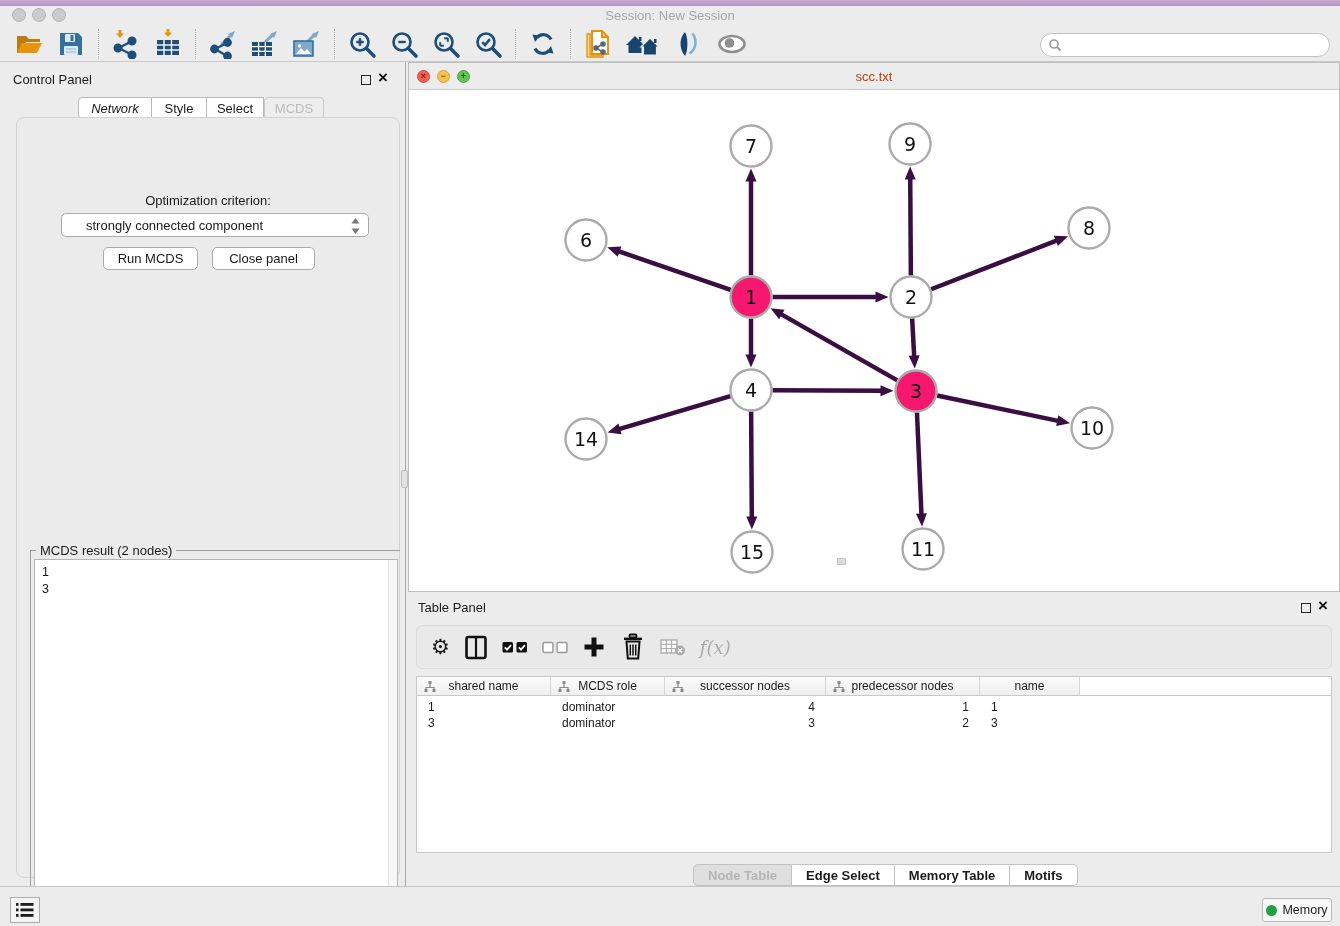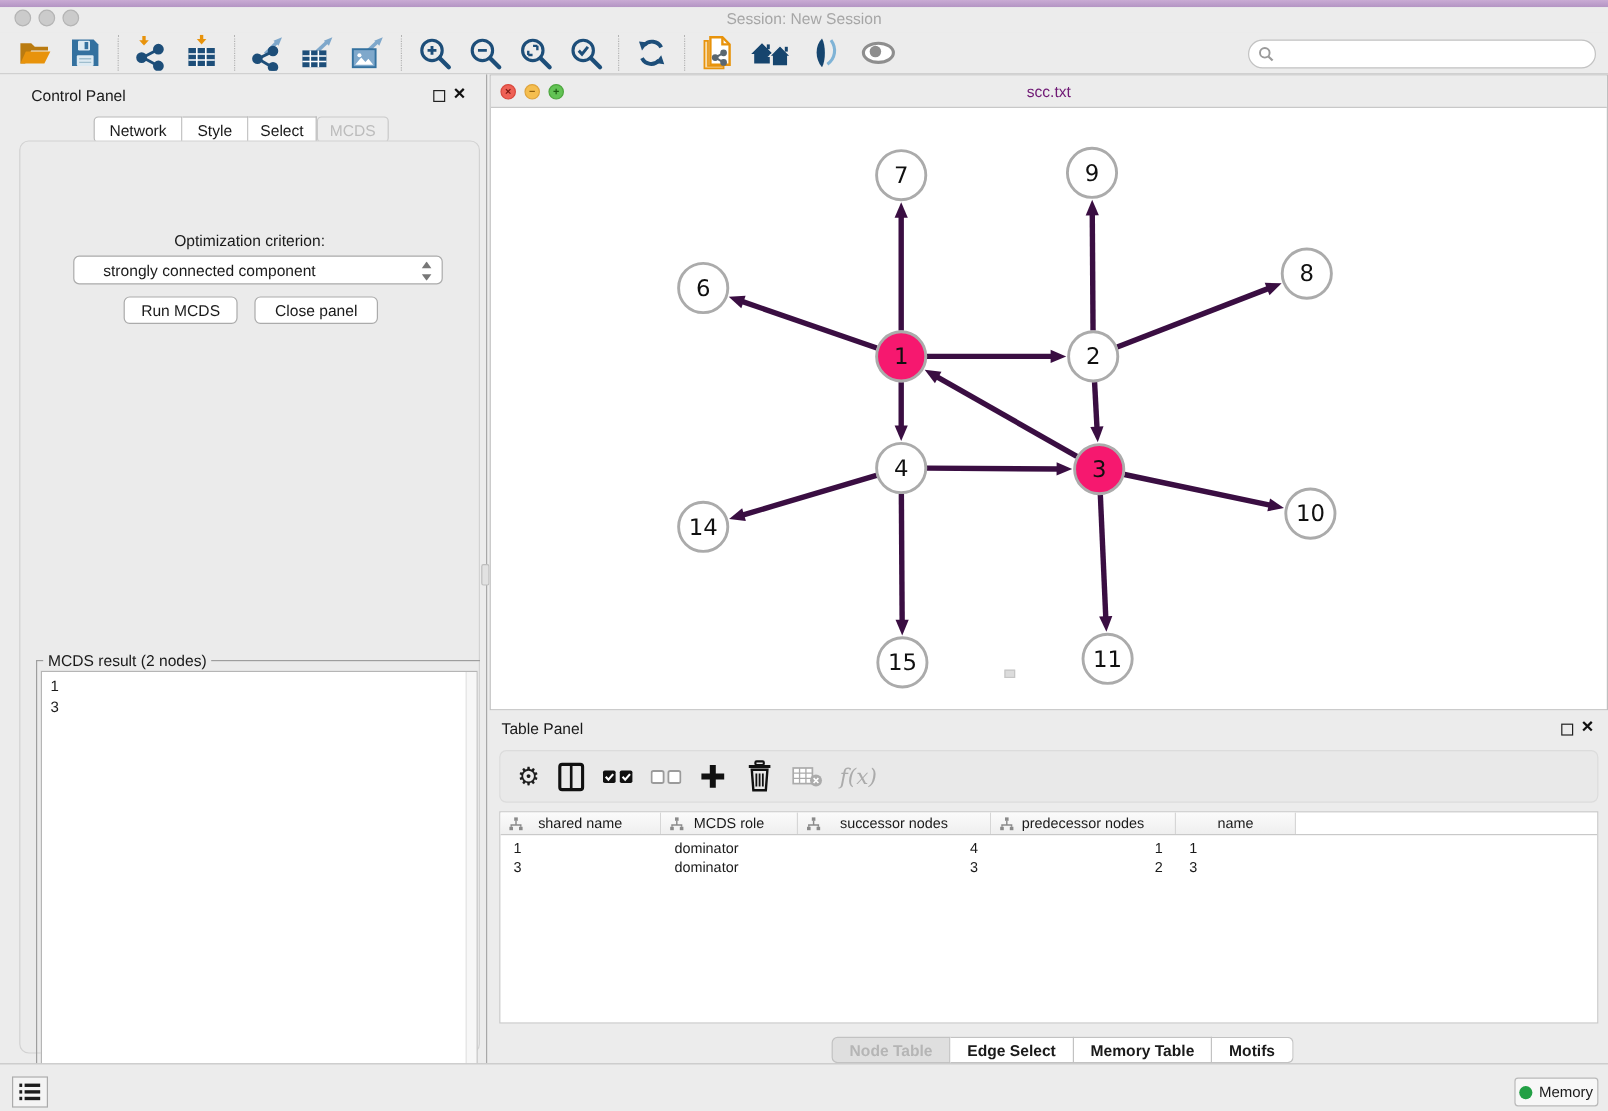--- a/index.html
+++ b/index.html
@@ -23,21 +23,21 @@
     border:1px solid #C2C2C2; border-radius:12px; display:flex; align-items:center; padding-left:7px; }
   #search-wrap input { border:none; outline:none; flex:1; height:18px; font-size:12px; background:transparent; }
 
   
   #control-panel { left:0; top:62px; width:400px; height:824px; background:#ECECEC; }
   .panel-header { font-size:13px; color:#1a1a1a; }
   .float-ico { width:10px; height:10px; border:1.5px solid #222; display:inline-block; }
   .close-ico { font-size:17px; font-weight:bold; color:#111; line-height:10px; }
   .cp-tab { height:22px; font-size:13px; display:flex; align-items:center; justify-content:center;
     background:#fff; border:1px solid #B9B9B9; border-left:none; }
-  .cp-tab.first { border-left:1px solid #B9B9B9; border-radius:4px 0 0 4px; }
+  .cp-tab.first { border-left:1px solid #B9B9B9; border-radius:4px 0 0 4px;font-style:italic; }
   .cp-tab.sel { background:#EDEDED; color:#BCBCBC; border:1px solid #C9C9C9; border-radius:4px; }
   #cp-content { left:16px; top:55px; width:384px; height:761px; background:#EBEBEB;
     border:1px solid #D2D2D2; border-radius:8px; }
   #opt-label { top:75px; width:100%; text-align:center; font-size:13px; }
   #opt-select { left:44px; top:95px; width:308px; height:24px; background:#fff; border:1px solid #ABABAB;
     border-radius:5px; display:flex; align-items:center; font-size:13px; padding-left:24px; }
   .btn { height:23px; background:#fff; border:1px solid #ABABAB; border-radius:5px; font-size:13px;
     display:flex; align-items:center; justify-content:center; }
   #mcds-fieldset { left:13px; top:432px; width:372px; height:378px; border:1px solid #9E9E9E; }
   #mcds-legend { top:-8px; left:5px; background:#EBEBEB; padding:0 4px; font-size:13px; }
@@ -51,21 +51,21 @@
   #divider-handle { left:1px; top:408px; width:7px; height:18px; background:#E2E2E2; border:1px solid #BDBDBD; border-radius:2px; }
 
   
   #network-window { left:408px; top:62px; width:932px; height:530px; border:1px solid #BFBFBF; background:#fff; }
   #net-titlebar { left:0; top:0; width:930px; height:27px; background:#ECECEC; border-bottom:1px solid #C8C8C8; }
   .tl { width:13px; height:13px; border-radius:50%; display:flex; align-items:center; justify-content:center;
     font-size:9px; font-weight:bold; line-height:13px; }
   .tl-red { background:#EE6156; border:1px solid #D9493E; color:#79150E; }
   .tl-yel { background:#F5BE4F; border:1px solid #DFA43C; color:#8F5F0E; }
   .tl-grn { background:#62C354; border:1px solid #4EA73F; color:#1C5F12; }
-  #net-title { width:100%; text-align:center; top:6px; font-size:13px; color:#701a75; }
+  #net-title { width:100%; text-align:center; top:6px; font-size:13px; color:#c2410c; }
   #graph-svg { left:0; top:27px; }
   #canvas-handle { left:428px; top:495px; width:9px; height:7px; background:#DCDCDC; border:1px solid #C6C6C6; }
 
   
   #table-panel { left:408px; top:592px; width:932px; height:294px; background:#ECECEC; }
   #tp-toolbar { left:8px; top:33px; width:916px; height:44px; background:#E9E9E9; border:1px solid #DCDCDC;
     border-radius:6px; display:flex; align-items:center; padding-left:14px; }
   .tp-ico { margin-right:14px; display:flex; align-items:center; justify-content:center; }
   #gear-glyph { font-size:21px; color:#1c1c1c; font-family:"DejaVu Sans", sans-serif; }
   #fx-label { font-family:"DejaVu Serif", serif; font-style:italic; font-size:18px; color:#ABABAB; }
@@ -261,21 +261,21 @@
 </div>
 <div id="search-wrap" class="abs">
   <svg width="14" height="14" viewBox="0 0 14 14">
     <circle cx="6" cy="6" r="4" stroke="#9A9A9A" stroke-width="1.6" fill="none"></circle>
     <line x1="9" y1="9" x2="12.5" y2="12.5" stroke="#9A9A9A" stroke-width="1.8"></line>
   </svg>
   <input type="text" placeholder="" style="">
 </div>
 
 <div id="control-panel" class="abs">
-  <div class="abs panel-header" style="left:26px; top:10px;">Control Panel</div>
+  <div class="abs panel-header" style="left:13px; top:10px;">Control Panel</div>
   <span class="abs float-ico" style="left:361px; top:13px;"></span>
   <span class="abs close-ico" style="left:378px; top:11px;">×</span>
 
   <div class="abs" style="left:78px; top:35px; display:flex;">
     <div class="cp-tab first" style="width:74px;">Network</div>
     <div class="cp-tab" style="width:55px;">Style</div>
     <div class="cp-tab" style="width:57px;">Select</div>
     <div class="cp-tab sel" style="width:60px;">MCDS</div>
   </div>
 

